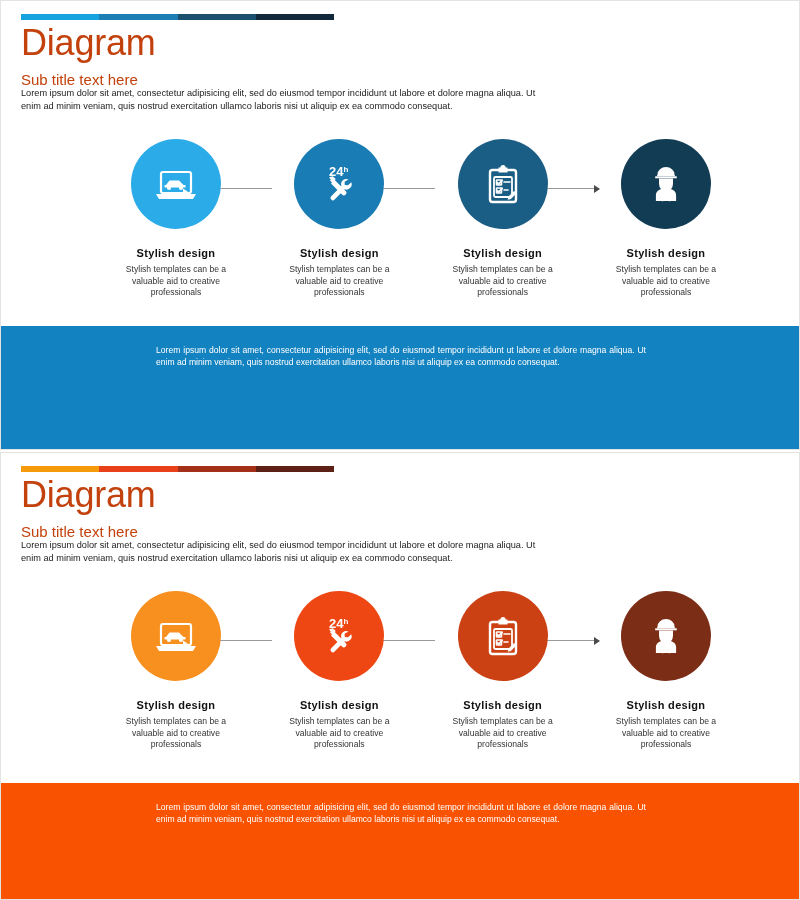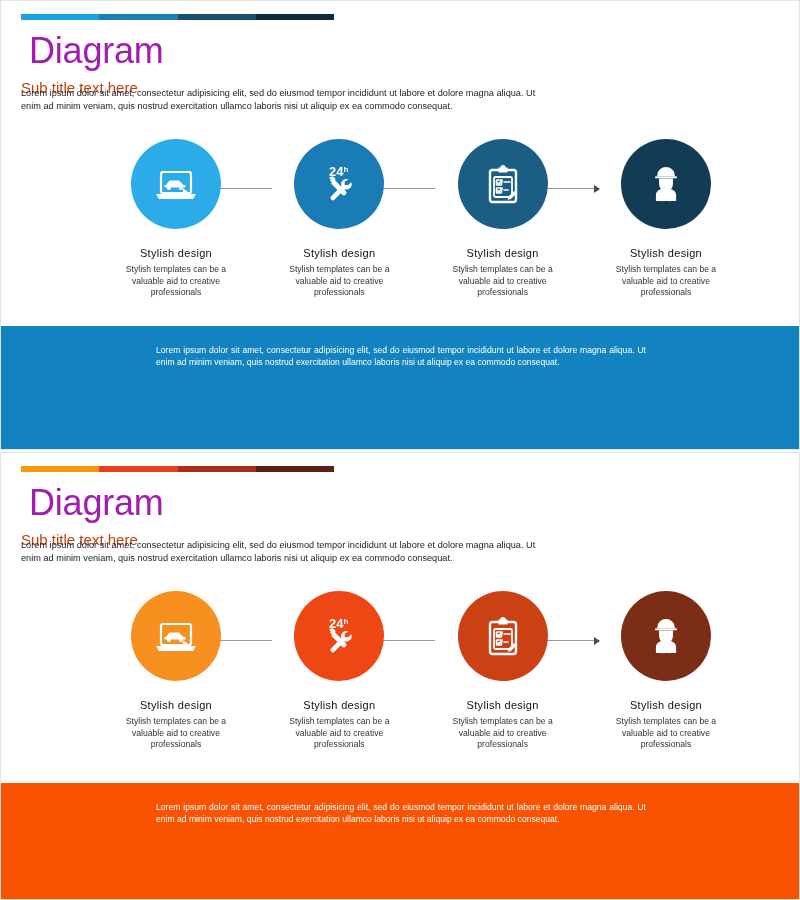--- a/index.html
+++ b/index.html
@@ -45,24 +45,24 @@
   .accent-bar > span { flex: 1 1 0; display: block; height: 100%; }
 
   
   .head {
     position: absolute;
     left: 20px;
   }
   .title {
     font-size: 36px;
     font-weight: normal;
-    color: #a21caf;
+    color: #c2410c;
     letter-spacing: -0.2px;
     line-height: 40px;
-    margin: 8px;
+    margin: 0;
   }
   .subtitle {
     font-size: 15px;
     color: #c2410c;
     line-height: 18px;
     margin: 8px 0 0 0;
     font-weight: normal;
   }
   .lead {
     position: absolute;
@@ -97,21 +97,21 @@
     display: flex;
     align-items: center;
     justify-content: center;
     position: relative;
     z-index: 2;
   }
   .circle svg { display: block; }
   .step-title {
     margin-top: 18px;
     font-size: 11px;
-    font-weight: normal;
+    font-weight: bold;
     color: #111111;
     letter-spacing: 0.3px;
   }
   .step-desc {
     margin-top: 5px;
     font-size: 8.6px;
     line-height: 11.5px;
     color: #333333;
     text-align: center;
     width: 120px;

